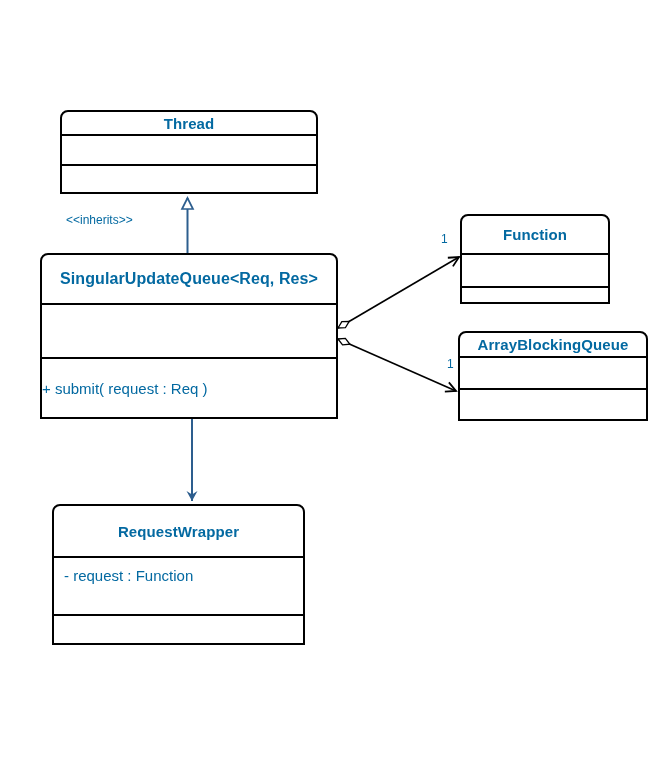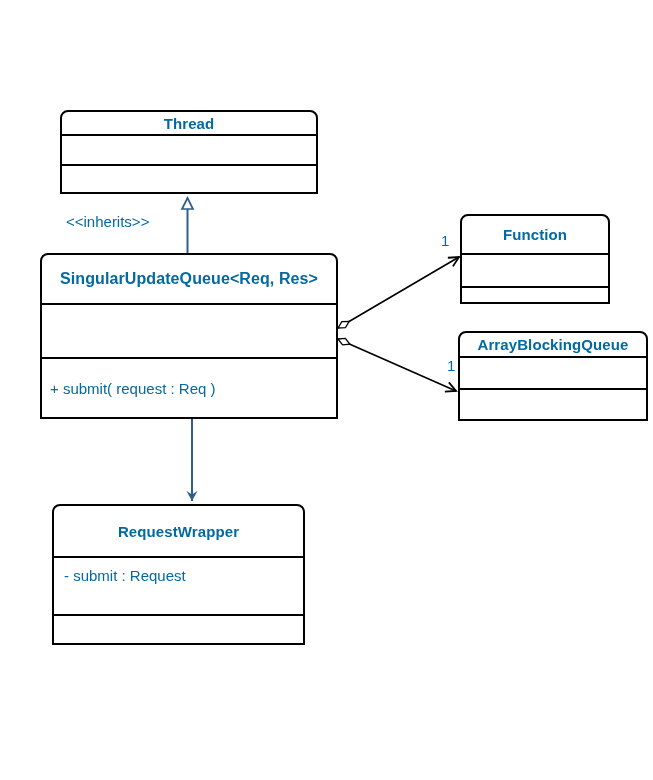--- a/index.html
+++ b/index.html
@@ -31,30 +31,29 @@
     letter-spacing:0.1px;
   }
   .uml-comp{
     box-sizing:border-box;
     border-bottom:2px solid #000;
   }
   .uml-comp.last{border-bottom:none;flex:1;}
   .uml-method{
     display:flex;align-items:center;
     font-size:15px;
-    padding-left:8px;
   }
   .uml-attrs{
     font-size:15px;
     line-height:23px;
     padding:6px 0 0 10px;
   }
   .float-label{
     position:absolute;
-    font-size:15px;
+    font-size:12px;
     white-space:nowrap;
   }
   #connector-layer{
     position:absolute;
     left:0;top:0;width:653px;height:780px;
     pointer-events:none;
   }
 </style>
 </head>
 <body>
@@ -83,21 +82,21 @@
 
   <div class="uml-class" style="left:458px;top:331px;width:190px;height:90px;">
     <div class="uml-title" style="height:25px;">ArrayBlockingQueue</div>
     <div class="uml-comp" style="height:32px;"></div>
     <div class="uml-comp last"></div>
   </div>
 
   <div class="uml-class" style="left:52px;top:504px;width:253px;height:141px;">
     <div class="uml-title" style="height:52px;">RequestWrapper</div>
     <div class="uml-comp uml-attrs" style="height:58px;">
-      <div>- submit : Request</div>
+      <div>- request : Function</div>
     </div>
     <div class="uml-comp last"></div>
   </div>
 
   <div class="float-label" style="left:66px;top:213px;">&lt;&lt;inherits&gt;&gt;</div>
   <div class="float-label" style="left:441px;top:232px;">1</div>
   <div class="float-label" style="left:447px;top:357px;">1</div>
 
   <svg id="connector-layer" viewBox="0 0 653 780" xmlns="http://www.w3.org/2000/svg">
     <defs>

